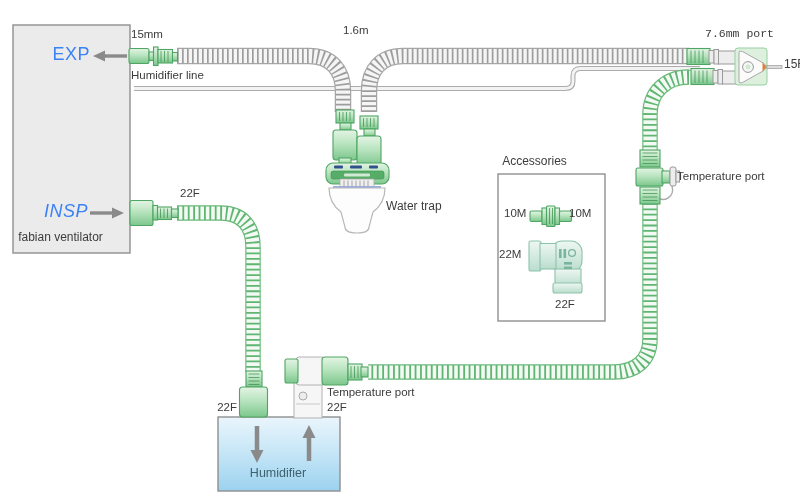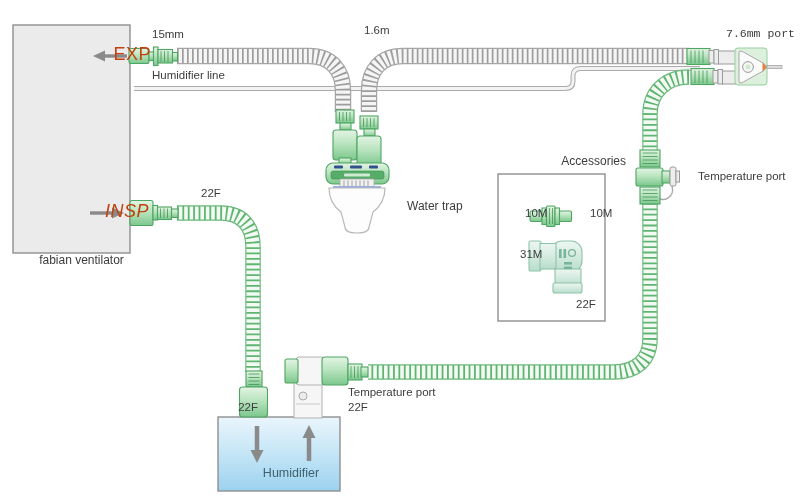--- a/index.html
+++ b/index.html
@@ -1,20 +1,20 @@
 <!DOCTYPE html>
 <html><head>
 <meta charset="utf-8">
 <style>
   html,body{margin:0;padding:0;background:#fff;}
   #stage{position:relative;width:800px;height:499px;background:#ffffff;overflow:hidden;
          font-family:"Liberation Sans",sans-serif;}
   #art{position:absolute;left:0;top:0;}
-  .lbl{position:absolute;font-size:11.5px;color:#3c3c3c;white-space:nowrap;line-height:1.1;padding-left:21px;}
-  .lbl-big{font-size:18px;color:#c2410c;letter-spacing:.5px;margin-left:40px;}
+  .lbl{position:absolute;font-size:11.5px;color:#3c3c3c;white-space:nowrap;line-height:1.1;}
+  .lbl-big{font-size:18px;color:#3b82f6;letter-spacing:.5px;}
   .lbl-med{font-size:12px;}
   .ctr{text-align:center;}
   .rgt{text-align:right;}
   .humid-lbl{font-size:12.5px;color:#3d616d;}
   
   .cg{fill:url(#gg);stroke:#4fa563;stroke-width:1.1;}
   .ct{fill:url(#gt);stroke:#8ec4ab;stroke-width:1.1;}
   .cgray{fill:#ededed;stroke:#9a9a9a;stroke-width:1;}
   .rib{stroke:#3f9153;stroke-width:1;opacity:.75;}
   .ribg{stroke:#8f8f8f;stroke-width:1;opacity:.8;}
@@ -243,35 +243,35 @@
     <polygon points="105,50.5 105,61.5 93,56" fill="#8a8a8a"></polygon>
   </g>
   <g>
     <line class="arrow" x1="90" y1="213" x2="112" y2="213" stroke-width="3.4"></line>
     <polygon points="112,207.5 112,218.5 124,213" fill="#8a8a8a"></polygon>
   </g>
 </svg>
 
 <span class="lbl lbl-big rgt" style="left:36px;top:45px;width:54px;">EXP</span>
 <span class="lbl lbl-big rgt" style="left:30px;top:202px;width:58px;font-style:italic;">INSP</span>
-<span class="lbl lbl-med ctr" style="left:13px;top:254px;width:95px;">fabian ventilator</span>
+<span class="lbl lbl-med ctr" style="left:13px;top:231px;width:95px;">fabian ventilator</span>
 
 <span class="lbl" style="left:131px;top:28px;">15mm</span>
 <span class="lbl" style="left:131px;top:69px;">Humidifier line</span>
 <span class="lbl" style="left:343px;top:24px;">1.6m</span>
 <span class="lbl lbl-med" style="left:386px;top:200px;">Water trap</span>
 <span class="lbl" style="left:705px;top:28px;font-family:Liberation Mono, monospace;">7.6mm port</span>
 <span class="lbl lbl-med" style="left:784px;top:58px;">15F</span>
 <span class="lbl" style="left:180px;top:187px;">22F</span>
 <span class="lbl" style="left:677px;top:170px;">Temperature port</span>
 
-<span class="lbl lbl-med ctr" style="left:498px;top:155px;width:107px;text-align:right;">Accessories</span>
+<span class="lbl lbl-med ctr" style="left:481px;top:155px;width:107px;">Accessories</span>
 <span class="lbl" style="left:504px;top:207px;">10M</span>
 <span class="lbl" style="left:569px;top:207px;">10M</span>
-<span class="lbl" style="left:499px;top:248px;">31M</span>
+<span class="lbl" style="left:499px;top:248px;">22M</span>
 <span class="lbl ctr" style="left:540px;top:298px;width:50px;">22F</span>
 
 <span class="lbl rgt" style="left:210px;top:401px;width:27px;">22F</span>
 <span class="lbl" style="left:327px;top:386px;">Temperature port</span>
 <span class="lbl" style="left:327px;top:401px;">22F</span>
-<span class="lbl humid-lbl ctr" style="left:218px;top:467px;width:104px;">Humidifier</span>
+<span class="lbl humid-lbl ctr" style="left:226px;top:467px;width:104px;">Humidifier</span>
 
 </div>
 
 </body></html>

